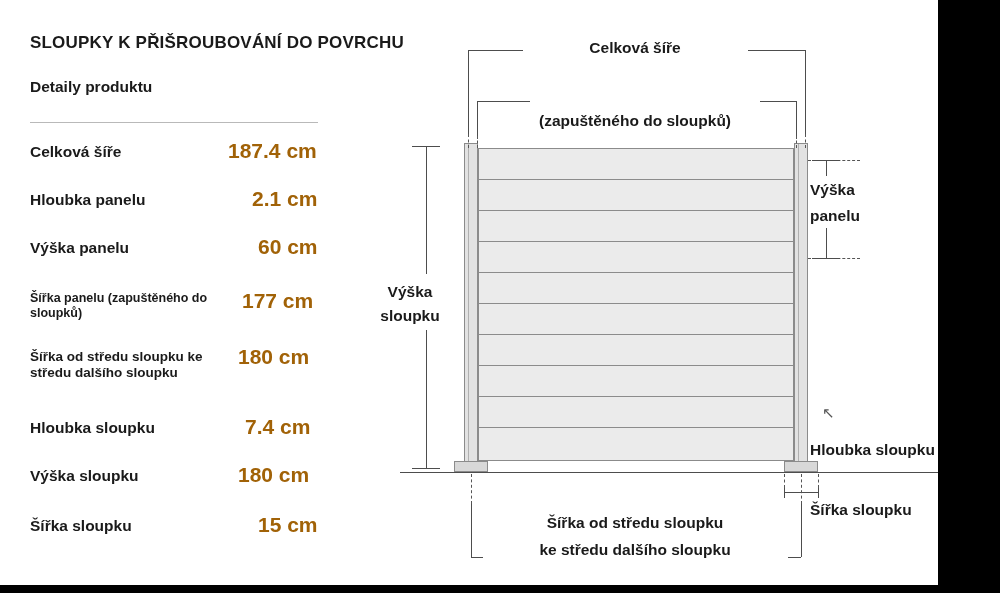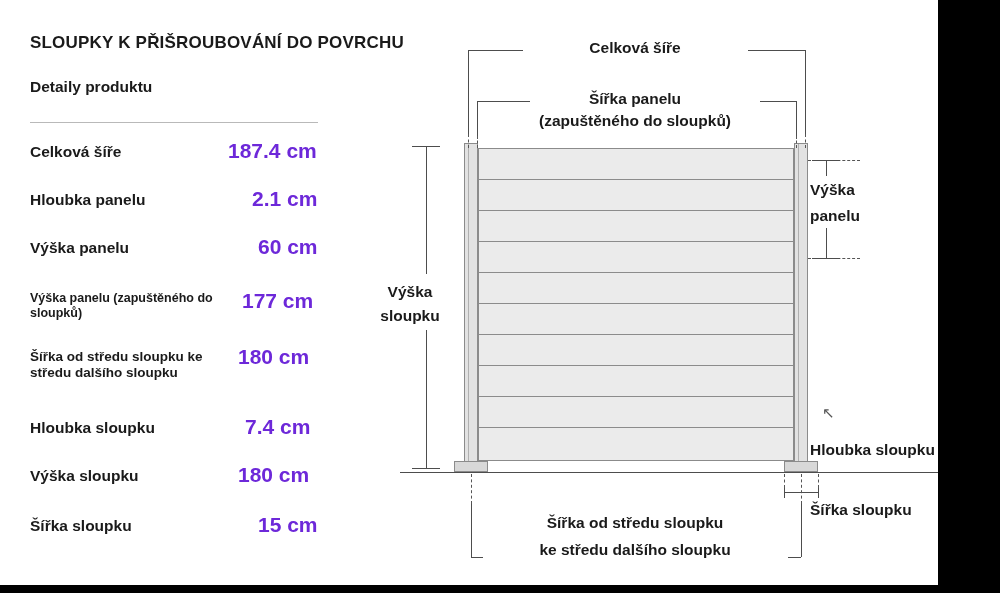--- a/index.html
+++ b/index.html
@@ -72,21 +72,21 @@
     margin-bottom: 0px;
   }
   .spec-label {
     font-weight: bold;
     color: #1a1a1a;
     line-height: 1.22;
   }
   .spec-value {
     position: absolute;
     font-weight: bold;
-    color: #6d28d9;
+    color: #a16207;
     font-size: 21px;
     white-space: nowrap;
   }
 
   
   .diagram {
     position: absolute;
     left: 360px;
     top: 0;
     width: 640px;
@@ -186,21 +186,21 @@
       <div class="spec-label" style="font-size:15.5px;text-align:center;">Hloubka panelu</div>
       <div class="spec-value" style="left:222px; top:-4px;">2.1 cm</div>
     </div>
 
     <div class="spec-row" style="height:52px;">
       <div class="spec-label" style="font-size:15.5px;">Výška panelu</div>
       <div class="spec-value" style="left:228px; top:-4px;">60 cm</div>
     </div>
 
     <div class="spec-row" style="height:58px;">
-      <div class="spec-label" style="font-size:12.5px; width:196px;">Výška panelu (zapuštěného do sloupků)</div>
+      <div class="spec-label" style="font-size:12.5px; width:196px;">Šířka panelu (zapuštěného do sloupků)</div>
       <div class="spec-value" style="left:212px; top:-2px;">177 cm</div>
     </div>
 
     <div class="spec-row" style="height:70px;">
       <div class="spec-label" style="font-size:13.5px; width:196px;">Šířka od středu sloupku ke středu dalšího sloupku</div>
       <div class="spec-value" style="left:208px; top:-4px;">180 cm</div>
     </div>
 
     <div class="spec-row" style="height:48px;">
       <div class="spec-label" style="font-size:15.5px;">Hloubka sloupku</div>
@@ -246,21 +246,20 @@
     <div class="ground" style="left:40px; top:472px; width:600px;"></div>
 
     <div class="dim-text" style="left:165px; top:38px; width:220px; font-size:15.5px;">Celková šíře</div>
     <div class="line-h" style="left:108px; top:50px; width:55px;"></div>
     <div class="line-h" style="left:388px; top:50px; width:57px;"></div>
     <div class="line-v" style="left:108px; top:50px; height:84px;"></div>
     <div class="line-v" style="left:445px; top:50px; height:84px;"></div>
     <div class="dash-v" style="left:108px; top:134px; height:14px;"></div>
     <div class="dash-v" style="left:445px; top:134px; height:14px;"></div>
 
-    <div class="dim-text" style="left:175px; top:89px; width:200px; font-size:15.5px;">Šířka panelu</div>
     <div class="dim-text" style="left:155px; top:111px; width:240px; font-size:15.5px;">(zapuštěného do sloupků)</div>
     <div class="line-h" style="left:117px; top:101px; width:53px;"></div>
     <div class="line-h" style="left:400px; top:101px; width:36px;"></div>
     <div class="line-v" style="left:117px; top:101px; height:35px;"></div>
     <div class="line-v" style="left:436px; top:101px; height:35px;"></div>
     <div class="dash-v" style="left:117px; top:136px; height:12px;"></div>
     <div class="dash-v" style="left:436px; top:136px; height:12px;"></div>
 
     <div class="dim-text" style="left:5px; top:282px; width:90px; font-size:15.5px;">Výška</div>
     <div class="dim-text" style="left:5px; top:306px; width:90px; font-size:15.5px;">sloupku</div>

